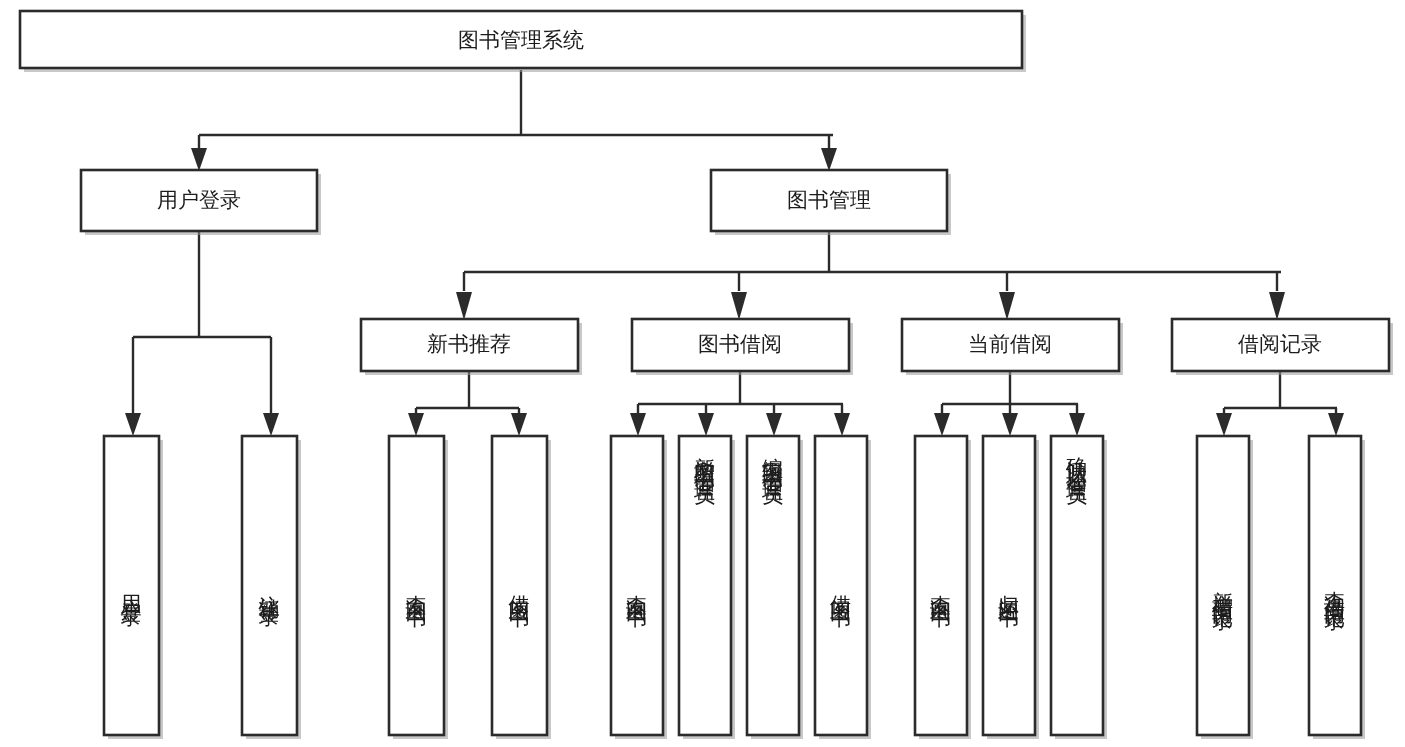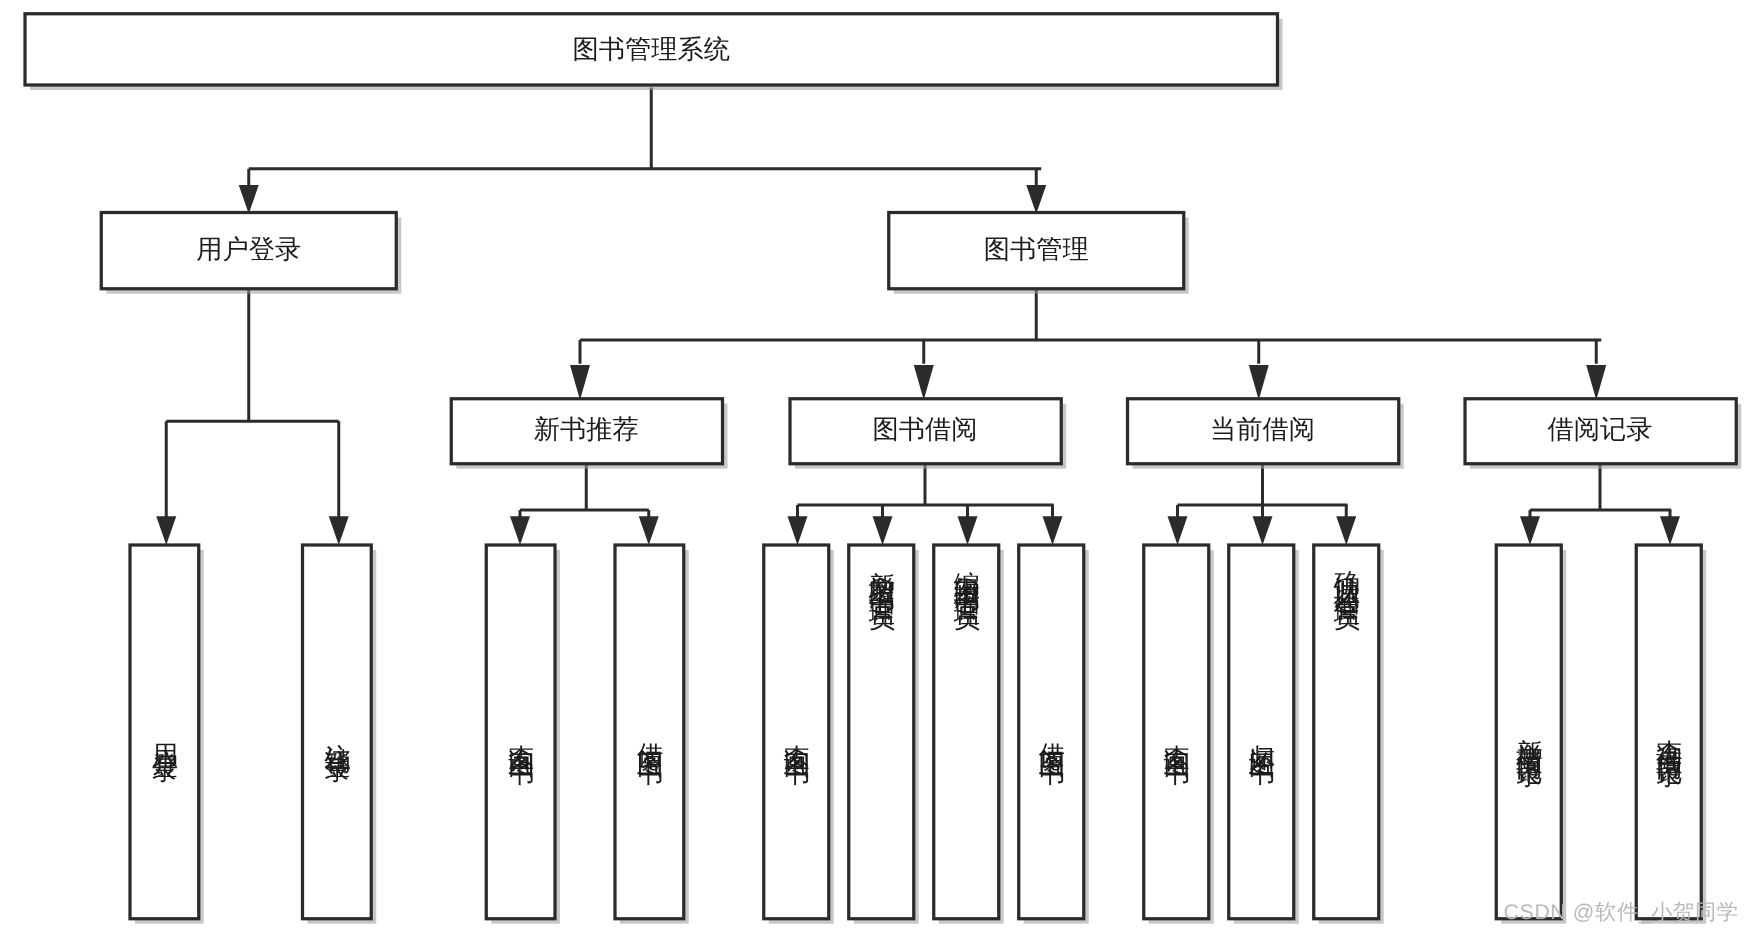--- a/index.html
+++ b/index.html
@@ -270,14 +270,13 @@
     <span class="leaf-label">确认归还（管理员）</span>
   </div>
 
   <div class="leaf-label-wrap" style="left:1197px;top:436px;width:52px;height:299px;">
     <span class="leaf-label">新增借阅记录</span>
   </div>
   <div class="leaf-label-wrap" style="left:1309px;top:436px;width:52px;height:299px;">
     <span class="leaf-label">查询借阅记录</span>
   </div>
 
-  <div class="watermark">CSDN @软件_小贺同学</div>
 </div>
 
 </body></html>

